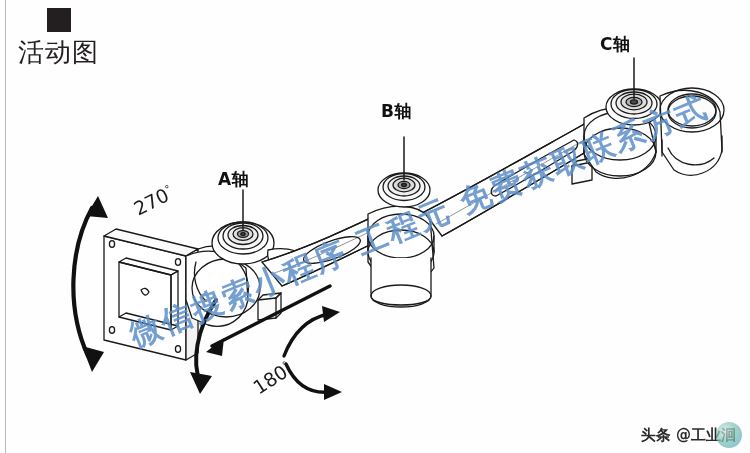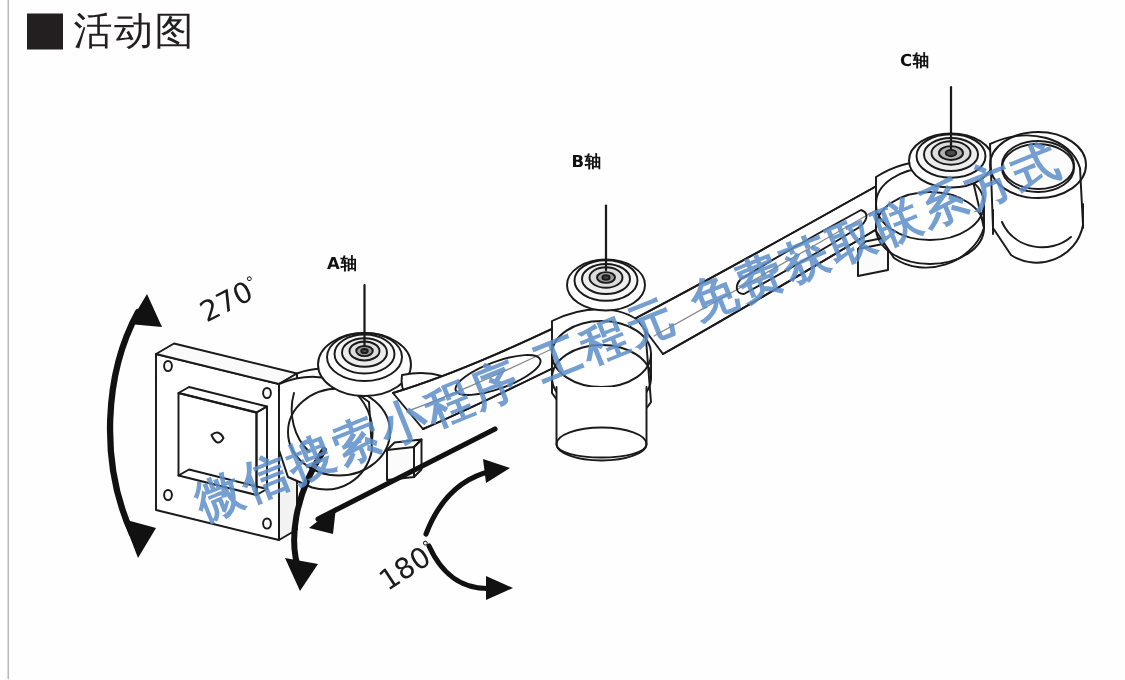--- a/index.html
+++ b/index.html
@@ -23,38 +23,39 @@
     left: 5px; top: 0; bottom: 0;
     width: 1px;
     background: #b8b8b8;
   }
   
   .heading {
     position: absolute;
     left: 18px; top: 8px;
     display: flex; align-items: center;
     gap: 7px;
+    flex-direction: column;
   }
   .heading-bullet {
     width: 24px; height: 24px;
     background: #231f20;
     display: block;
   }
   .heading-text {
     font-size: 26px;
     line-height: 1;
     letter-spacing: 1px;
     color: #231f20;
     font-family: "DejaVu Sans", "Liberation Sans", sans-serif;
     font-weight: 400;
   }
   
   .callout {
     position: absolute;
-    font-size: 11px;
+    font-size: 17px;
     font-weight: 700;
     color: #111;
     white-space: nowrap;
     letter-spacing: .5px;
     font-family: "DejaVu Sans", "Liberation Sans", sans-serif;
   }
   #label-a { left: 218px; top: 168px; }
   #label-b { left: 381px; top: 100px; }
   #label-c { left: 600px; top: 33px; }
 
@@ -273,14 +274,20 @@
 
   <div class="angle" id="angle-270">
     <span>270</span><sup>°</sup>
   </div>
   <div class="angle" id="angle-180">
     <span>180</span><sup>°</sup>
   </div>
 
   <div class="watermark">微信搜索小程序 工程元 免费获取联系方式</div>
 
+  <div class="attribution">
+    <span class="badge">
+      <span>头条 @工业洄</span>
+      <span class="globe"></span>
+    </span>
+  </div>
 
 </div>
 
 </body></html>

